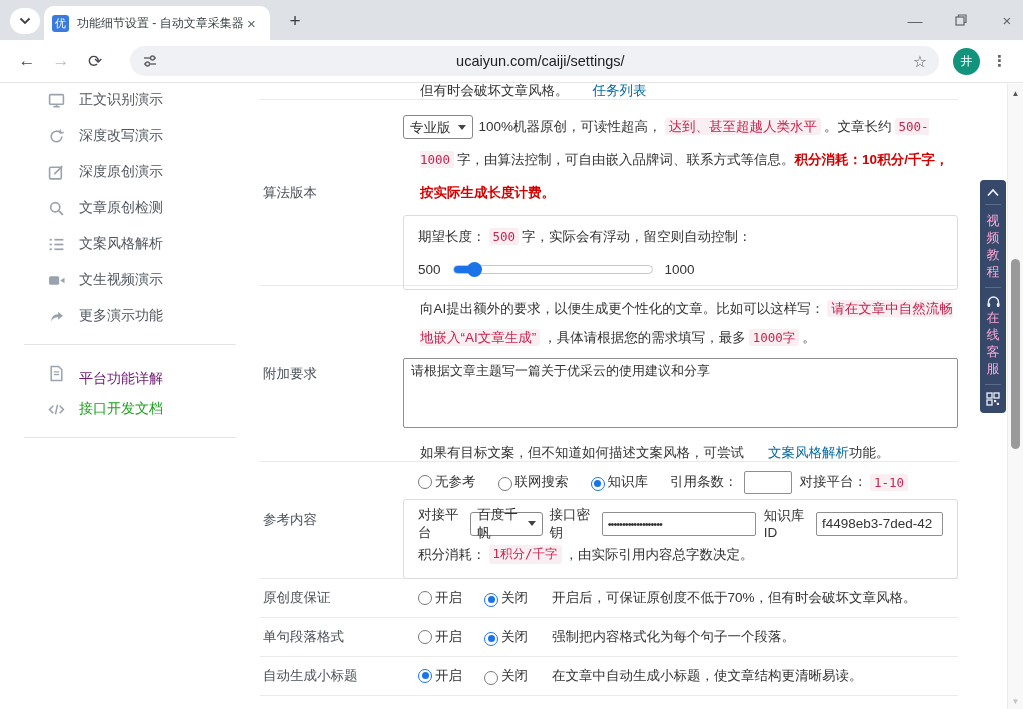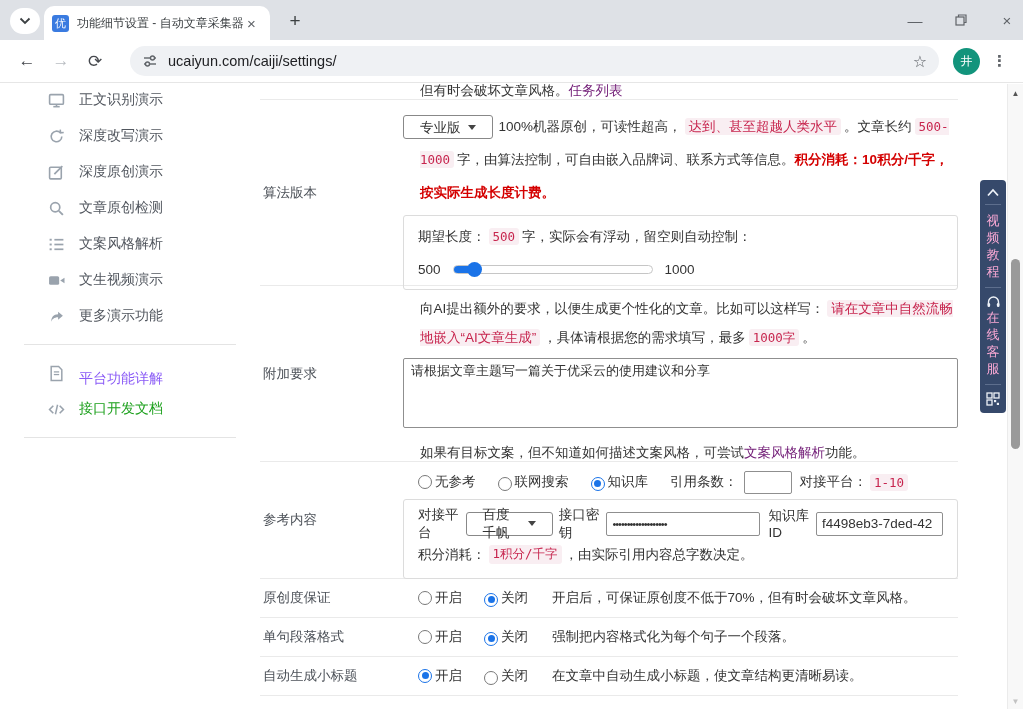--- a/index.html
+++ b/index.html
@@ -21,58 +21,58 @@
     width:26px; height:26px; text-align:center; line-height:25px; }
   .wincontrols { position:absolute; right:8px; top:0; height:40px; display:flex;
     align-items:center; gap:30px; color:#5f6368; }
   .wincontrols span { width:16px; text-align:center; font-size:15px; }
 
   #toolbar { height:43px; background:#fff; border-bottom:1px solid #e6e6e6;
     display:flex; align-items:center; padding:0 10px; }
   .navbtn { width:26px; text-align:center; font-size:17px; color:#45484d; margin:0 4px; }
   .navbtn.disabled { color:#b8bcc1; }
   #urlbar { flex:1; height:30px; background:#eff1f4; border-radius:15px; margin:0 14px 0 18px;
-    display:flex; align-items:center; padding:8px 12px; }
+    display:flex; align-items:center; padding:8px 12px;text-align:center; }
   #urlbar .url { font-size:14.5px; color:#202124; margin-left:10px; flex:1; }
   .star { color:#5f6368; font-size:16px; }
   .avatar { width:27px; height:27px; border-radius:50%; background:#12947c; color:#fff;
     font-size:12px; display:flex; align-items:center; justify-content:center; }
   .menu3 { color:#5f6368; font-size:15px; letter-spacing:0; margin:0 6px 0 12px; font-weight:bold; }
 
   
   #app { position:absolute; top:84px; left:0; right:0; bottom:0; background:#fff; }
 
   
   #sidebar { position:absolute; left:0; top:-2px; width:260px; }
   .side-item { height:36px; display:flex; align-items:center; padding-left:48px;
     font-size:14px; color:#51565e; }
   .side-item .lbl { margin-left:14px;text-align:center; }
   .side-item svg { flex:none; }
   .divider { border-top:1px solid #e4e4e4; margin:10px 24px 10px 24px; }
-  .red-link { color:#8b5cf6;margin-top:12px; }
+  .red-link { color:#701a75;margin-top:12px; }
   .green-link { color:#1ca01c; }
 
   
   #main { position:absolute; left:260px; right:65px; top:0; font-size:13.5px; }
   .row { display:flex; border-top:1px solid #eaeaea; }
   .rowlabel { width:143px; flex:none; display:flex; align-items:center; padding-left:3px;
     color:#4c5158; }
   .rowbody { flex:1; }
   #notice { height:21px; overflow:hidden; padding-left:160px; line-height:26px; margin-top:-6px;
     color:#333; }
-  a.link { color:#701a75; text-decoration:none; }
+  a.link { color:#0369a1; text-decoration:none;margin-left:24px; }
   .hl { color:#c7254e; background:#f9eef2; border-radius:3px; padding:1px 4px; margin:0 3px; }
   .mono { font-family:"DejaVu Sans Mono",monospace; font-size:12.5px; }
   .redbold { color:#d40000; font-weight:bold; }
 
   .alg-body { padding:10px 0 8px 0; }
   .alg-text { line-height:33px; padding-left:17px; text-indent:0; }
   .alg-text .lead { margin-left:-17px; }
   .select { display:inline-flex; align-items:center; border:1px solid #888; border-radius:3px;
-    height:24px; padding:0 16px; background:#fff; vertical-align:middle; margin-right:6px; }
+    height:24px; padding:0 6px; background:#fff; vertical-align:middle; margin-right:6px; }
   .select .caret { width:0; height:0; border-left:4px solid transparent; border-right:4px solid transparent;
     border-top:5px solid #444; margin-left:7px; }
 
   .innerbox { border:1px solid #dcdcdc; border-radius:3px; margin-top:6px; padding:9px 14px; }
   .lenline1 { line-height:24px; }
   .lenline2 { display:flex; align-items:center; margin-top:9px; height:22px; }
   .slider { width:200px; height:9px; border:1px solid #c6c6c6; border-radius:5px; position:relative;
     margin:0 12px 0 12px; background:#fff; }
   .slider-fill { position:absolute; left:0; top:0; bottom:0; width:9%; background:#1a73e8;
     border-radius:5px 0 0 5px; }

